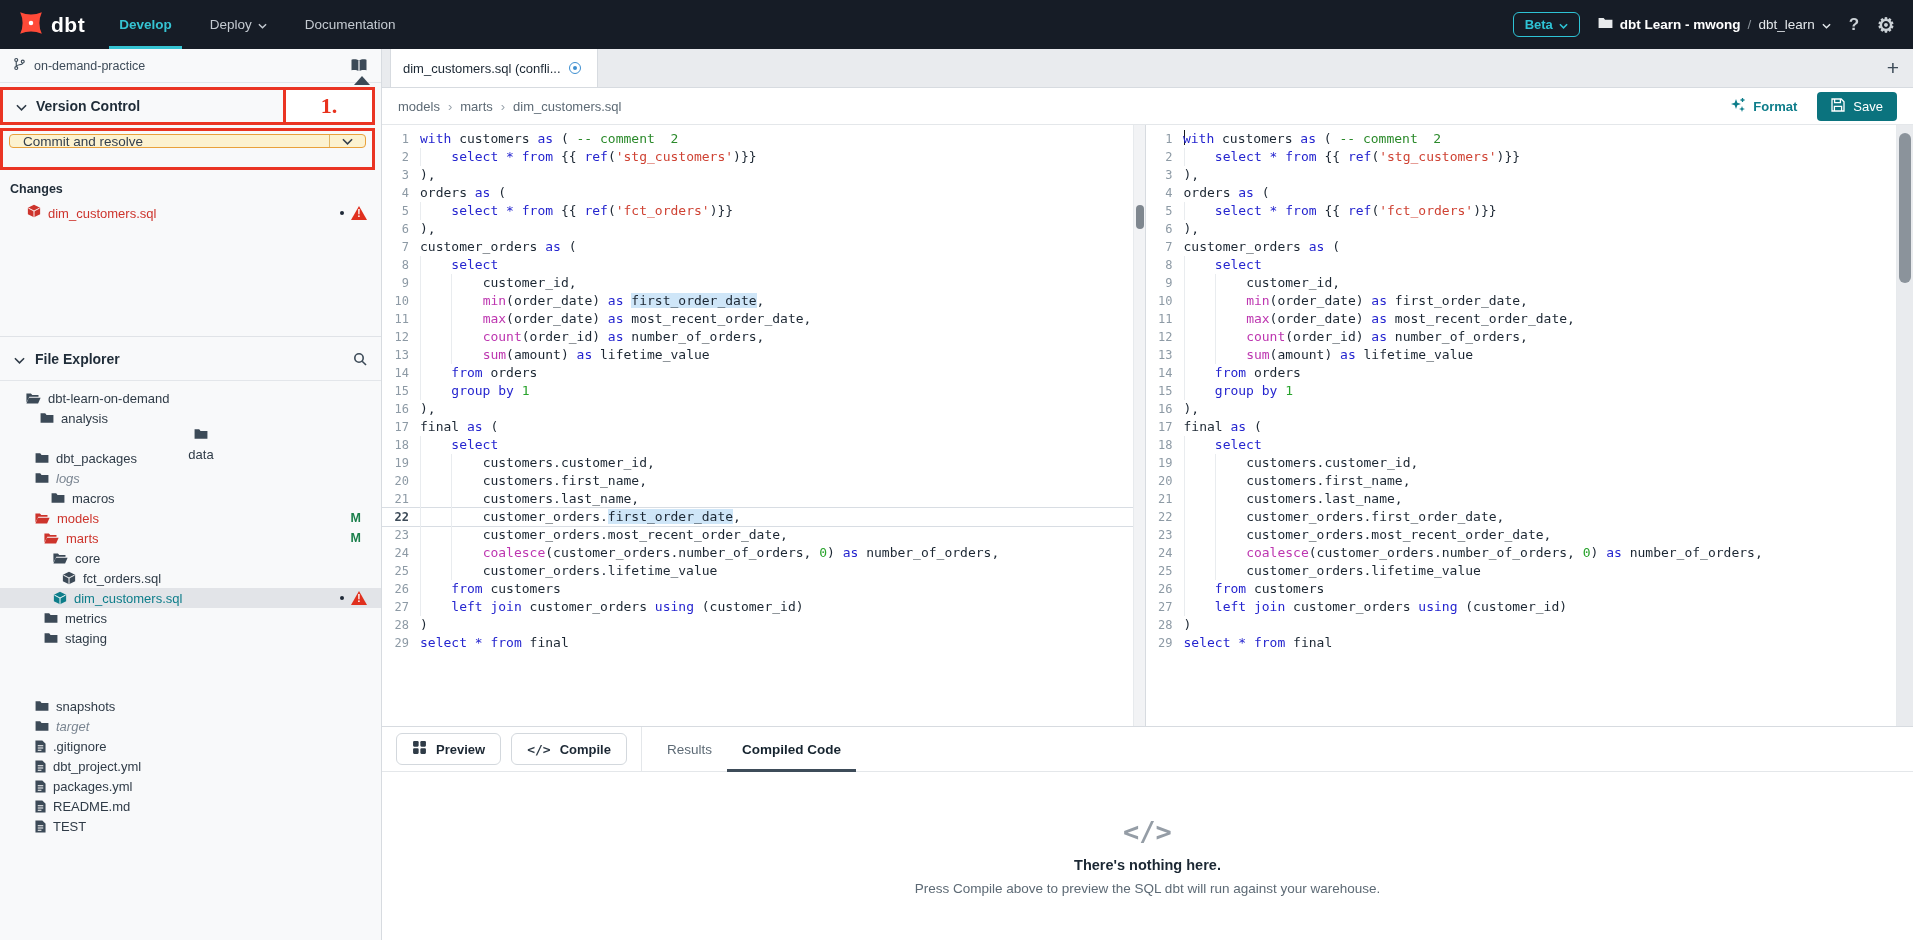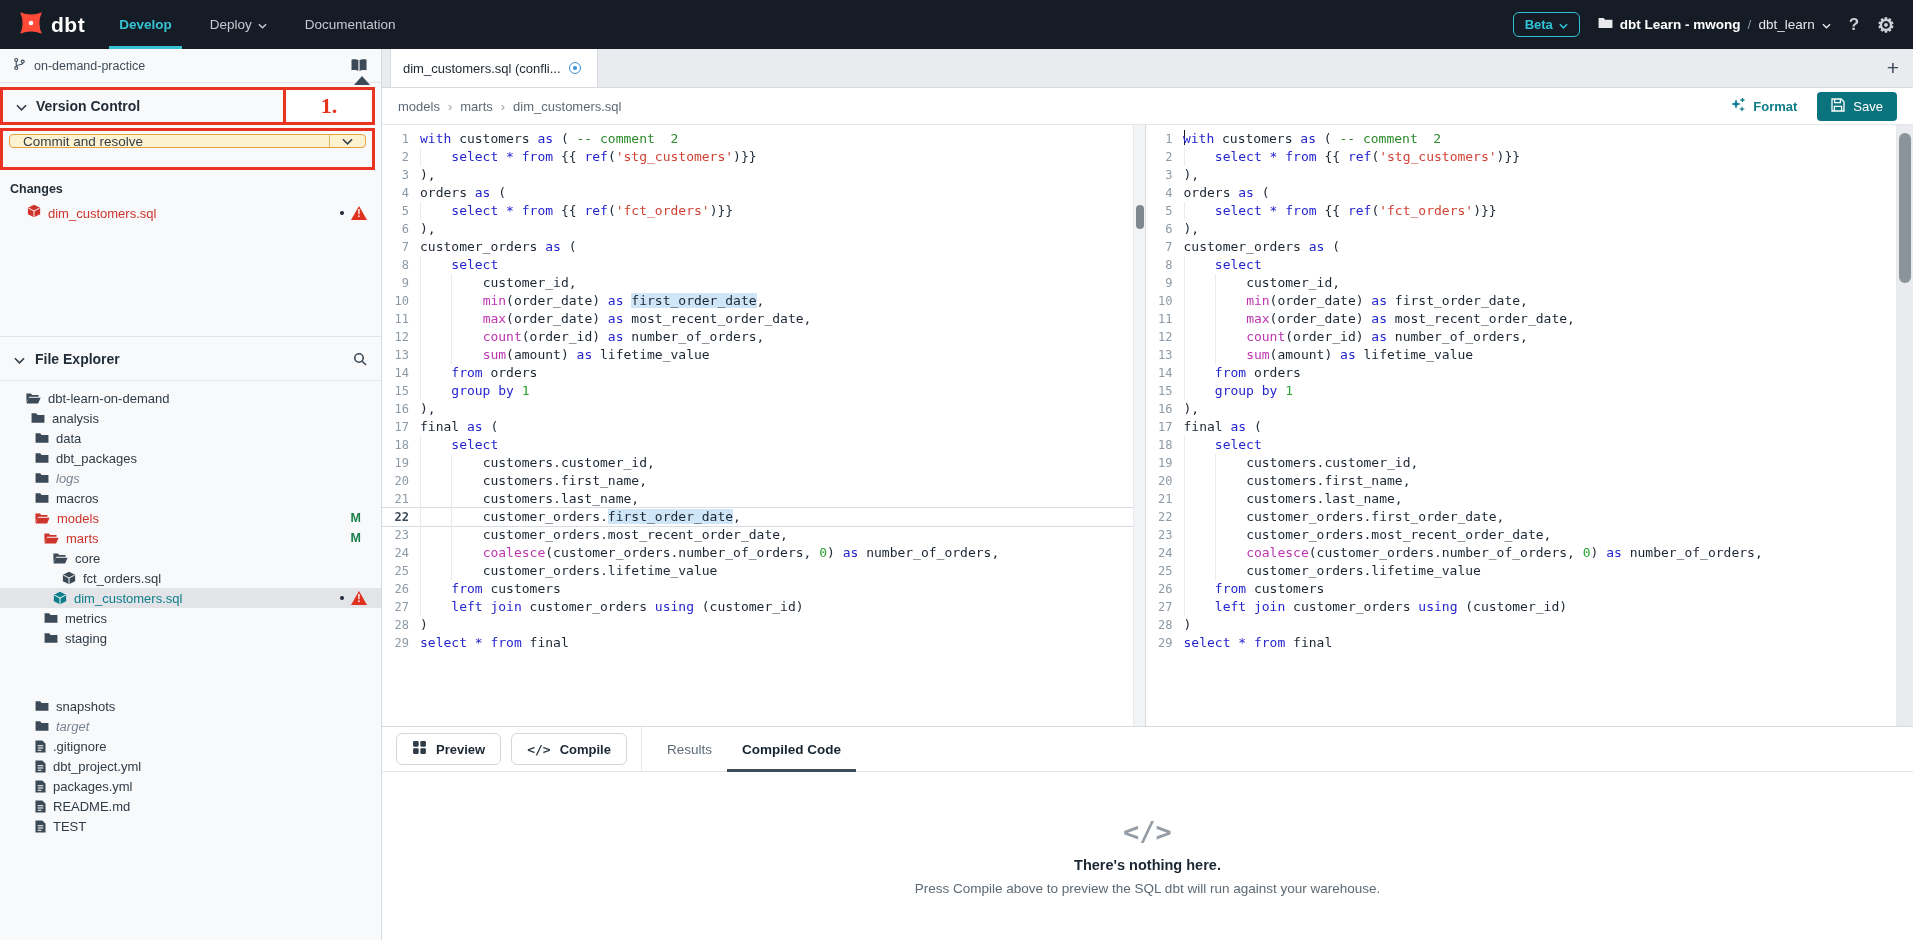--- a/index.html
+++ b/index.html
@@ -238,53 +238,53 @@
         <div class="tree" id="file-tree">
             <div class="tree-row" style="padding-left: 26px;">
               <span class="icon">
                 <svg width="15" height="12" viewBox="0 0 18 14">
                   <path d="M0.5 1.5 h5.4 l1.6 2 h7.5 v2 h-11 l-3.5 7z" fill="#3c4a57"></path>
                   <path d="M3.3 6.6 h14.2 l-3 6.9 h-14z" fill="#3c4a57"></path>
                 </svg>
               </span>
     <span class="lbl">dbt-learn-on-demand</span>
             </div>
-            <div class="tree-row" style="padding-left: 31px;">
+            <div class="tree-row" style="padding-left: 40px;">
               <span class="icon">
                 <svg width="14" height="12" viewBox="0 0 16 14">
                   <path d="M0.5 1.5 h5.4 l1.6 2 h8 v9 h-15z" fill="#3c4a57"></path>
                 </svg>
               </span>
     <span class="lbl">analysis</span>
             </div>
+            <div class="tree-row" style="padding-left: 35px; flex-direction: column;">
+              <span class="icon">
+                <svg width="14" height="12" viewBox="0 0 16 14">
+                  <path d="M0.5 1.5 h5.4 l1.6 2 h8 v9 h-15z" fill="#3c4a57"></path>
+                </svg>
+              </span>
+    <span class="lbl">data</span>
+            </div>
             <div class="tree-row" style="padding-left: 35px;">
               <span class="icon">
                 <svg width="14" height="12" viewBox="0 0 16 14">
                   <path d="M0.5 1.5 h5.4 l1.6 2 h8 v9 h-15z" fill="#3c4a57"></path>
                 </svg>
               </span>
-    <span class="lbl">data</span>
-            </div>
-            <div class="tree-row" style="padding-left: 35px;">
-              <span class="icon">
-                <svg width="14" height="12" viewBox="0 0 16 14">
-                  <path d="M0.5 1.5 h5.4 l1.6 2 h8 v9 h-15z" fill="#3c4a57"></path>
-                </svg>
-              </span>
     <span class="lbl">dbt_packages</span>
             </div>
             <div class="tree-row italic" style="padding-left: 35px;">
               <span class="icon">
                 <svg width="14" height="12" viewBox="0 0 16 14">
                   <path d="M0.5 1.5 h5.4 l1.6 2 h8 v9 h-15z" fill="#3c4a57"></path>
                 </svg>
               </span>
     <span class="lbl">logs</span>
             </div>
-            <div class="tree-row" style="padding-left: 35px;">
+            <div class="tree-row" style="padding-left: 35px; margin-left: 16px;">
               <span class="icon">
                 <svg width="14" height="12" viewBox="0 0 16 14">
                   <path d="M0.5 1.5 h5.4 l1.6 2 h8 v9 h-15z" fill="#3c4a57"></path>
                 </svg>
               </span>
     <span class="lbl">macros</span>
             </div>
             <div class="tree-row red" style="padding-left: 35px;">
               <span class="icon">
                 <svg width="15" height="12" viewBox="0 0 18 14">

